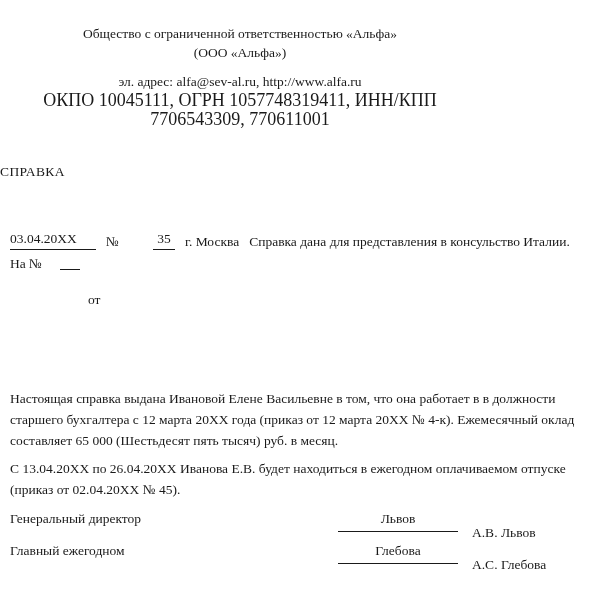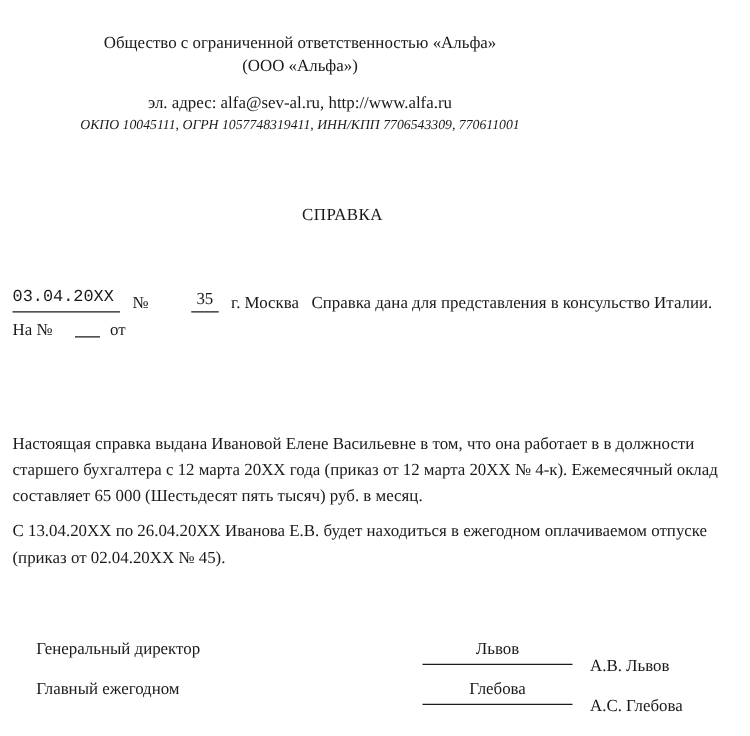--- a/index.html
+++ b/index.html
@@ -33,32 +33,31 @@
   }
   .lh-line {
     font-size: 13.5px;
     line-height: 19px;
     white-space: nowrap;
   }
   .lh-gap {
     height: 10px;
   }
   .lh-wide {
-    font-size: 11px;
+    font-size: 18px;
     line-height: 19px;
-    font-style: italic;
   }
 
   
   .doc-title {
     position: absolute;
     left: 0;
     top: 164px;
     width: 548px;
-    text-align: center;
+    text-align: left;
     font-size: 13.5px;
     letter-spacing: 0.4px;
   }
 
   
   .refblock {
     position: absolute;
     left: 10px;
     top: 231px;
     width: 584px;
@@ -68,21 +67,20 @@
     display: flex;
     align-items: flex-end;
     white-space: nowrap;
     line-height: 16px;
   }
   .ul-date {
     display: inline-block;
     border-bottom: 1px solid #1a1a1a;
     padding: 0 2px 2px 0;
     min-width: 84px;
-    font-family: Liberation Mono, monospace;
   }
   .ref-sep {
     display: inline-block;
     width: 10px;
   }
   .ref-no-label {
     display: inline-block;
   }
   .ul-num {
     display: inline-block;
@@ -110,30 +108,32 @@
   }
   .ul-blank {
     display: inline-block;
     border-bottom: 1px solid #1a1a1a;
     width: 20px;
     height: 13px;
     margin: 0 8px 0 18px;
   }
   .ot-label {
     display: inline-block;
+    margin-top: 36px;
   }
 
   
   .body-text {
     position: absolute;
     left: 10px;
     width: 586px;
     font-size: 13.5px;
     line-height: 21px;
     text-align: left;
+    margin-top: 44px;
   }
   .para1 { top: 344px; }
   .para2 { top: 414px; }
 
   
   .signatures {
     position: absolute;
     left: 10px;
     top: 511px;
     width: 584px;
@@ -141,21 +141,20 @@
   }
   .sig-row {
     position: relative;
     height: 32px;
   }
   .sig-title {
     position: absolute;
     left: 0;
     top: 0;
     white-space: nowrap;
-    margin-left: 19px;
   }
   .sig-sign {
     position: absolute;
     left: 328px;
     top: 0;
     width: 120px;
     text-align: center;
     white-space: nowrap;
   }
   .sig-rule {

